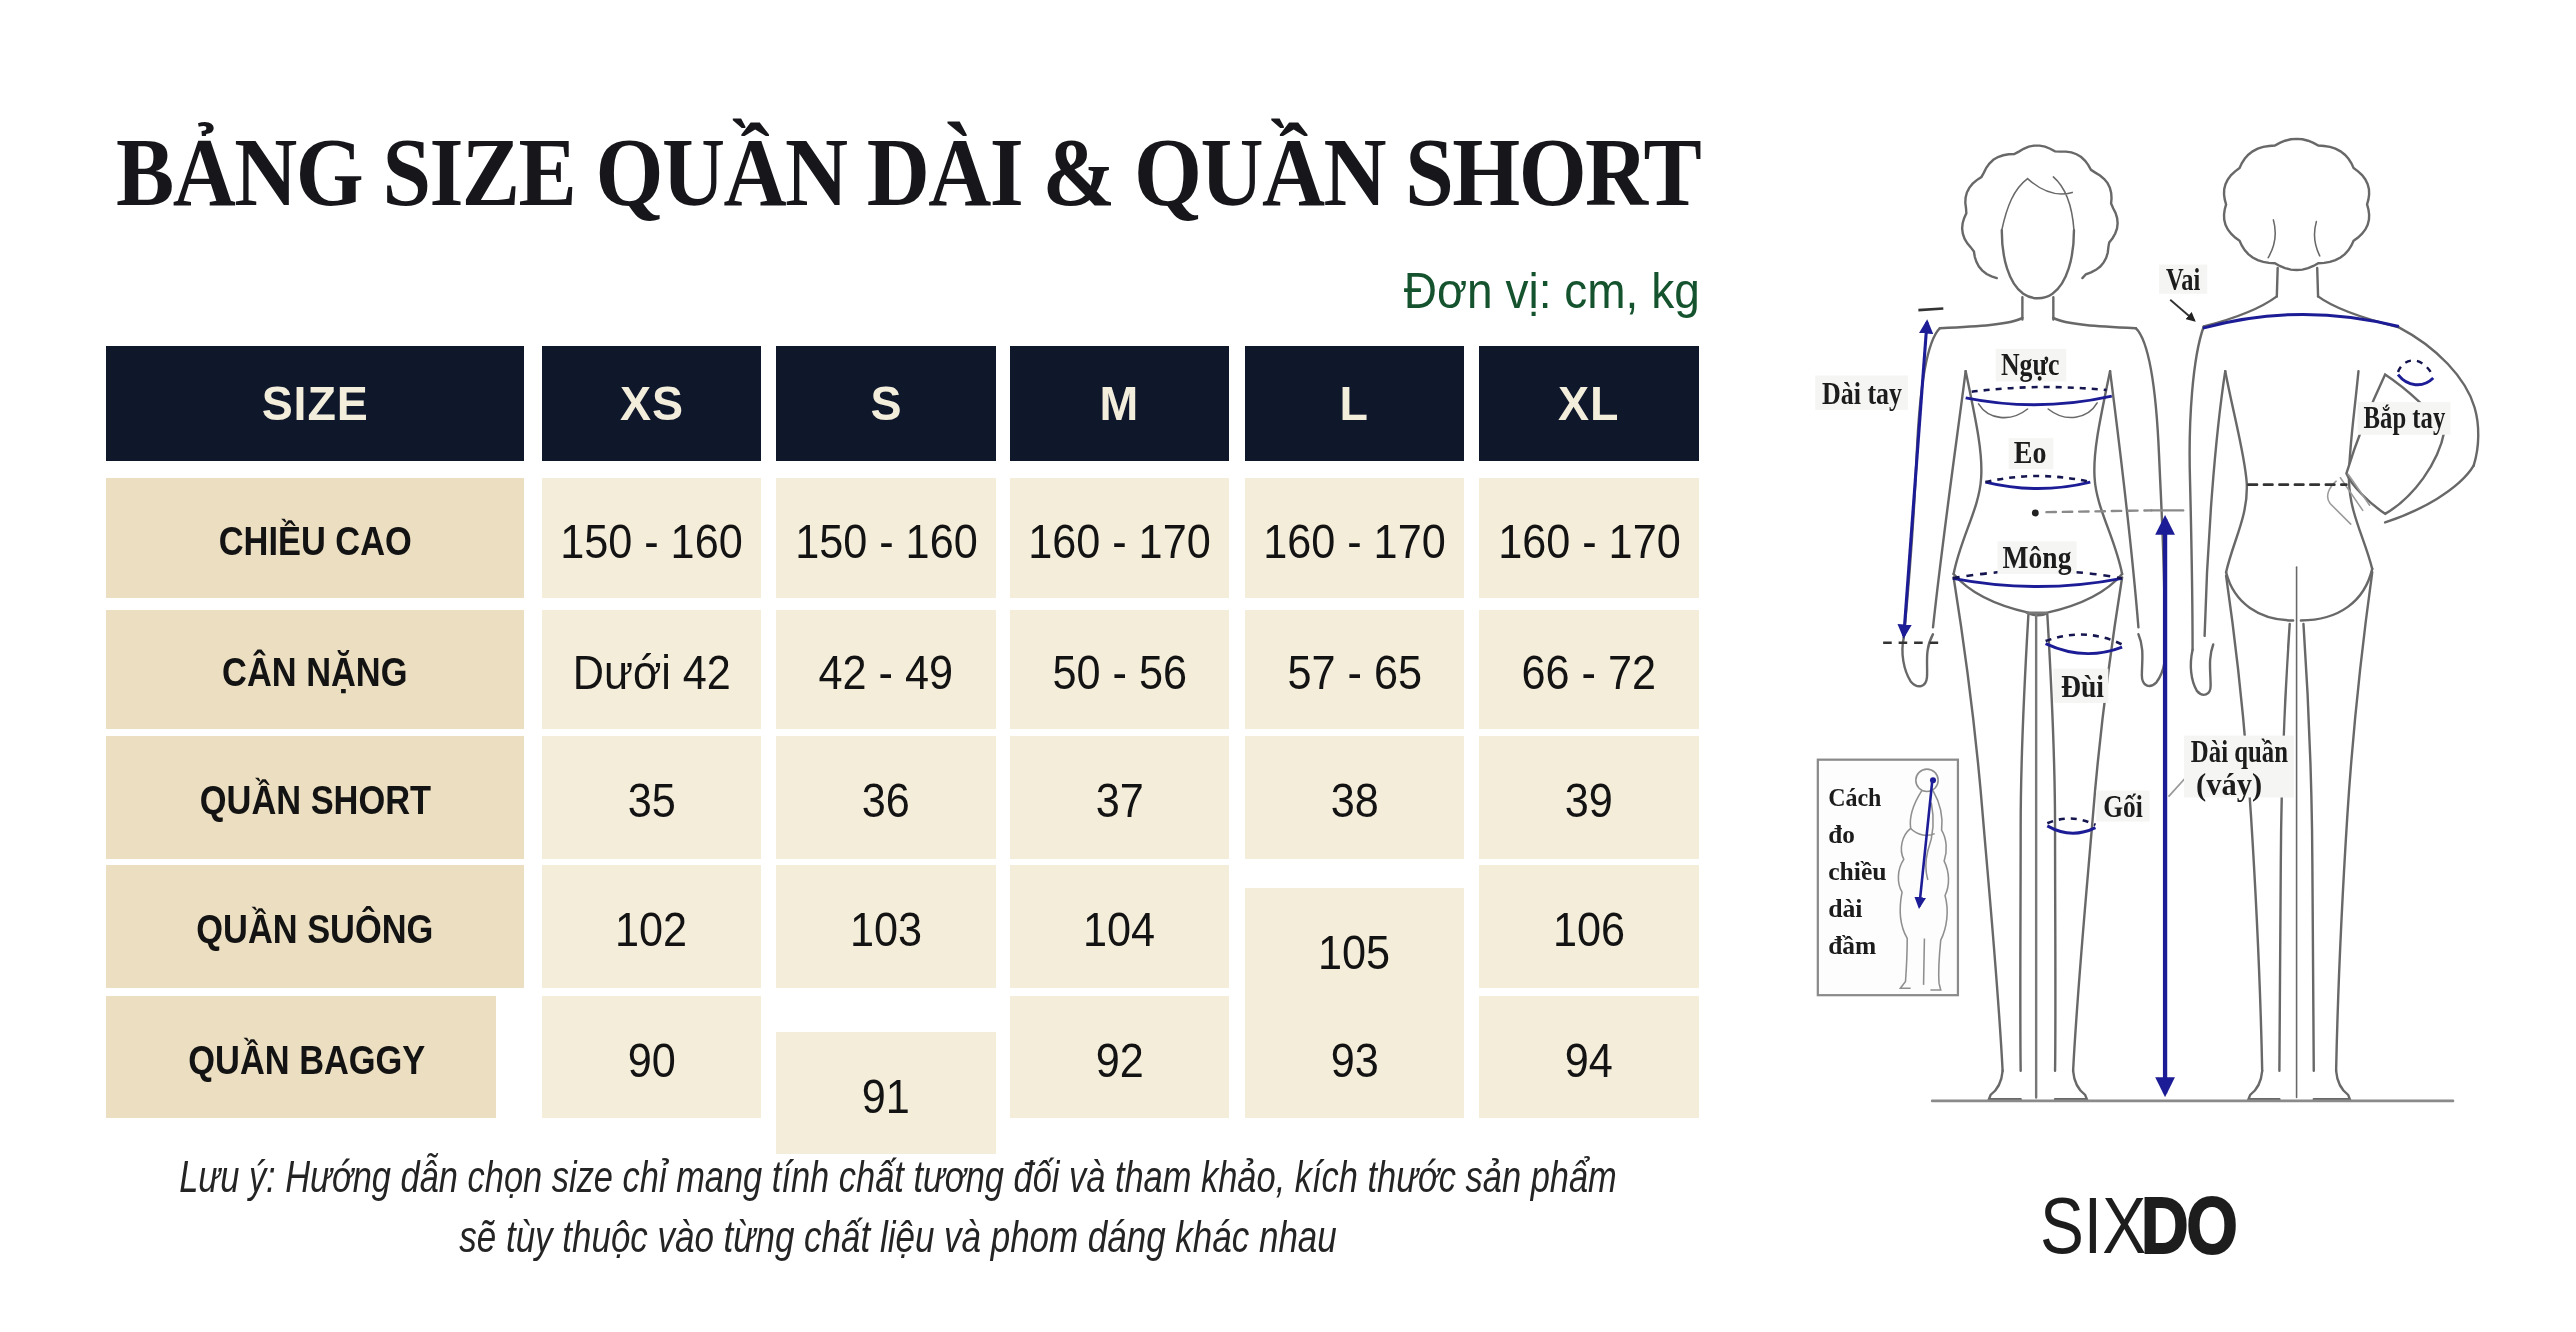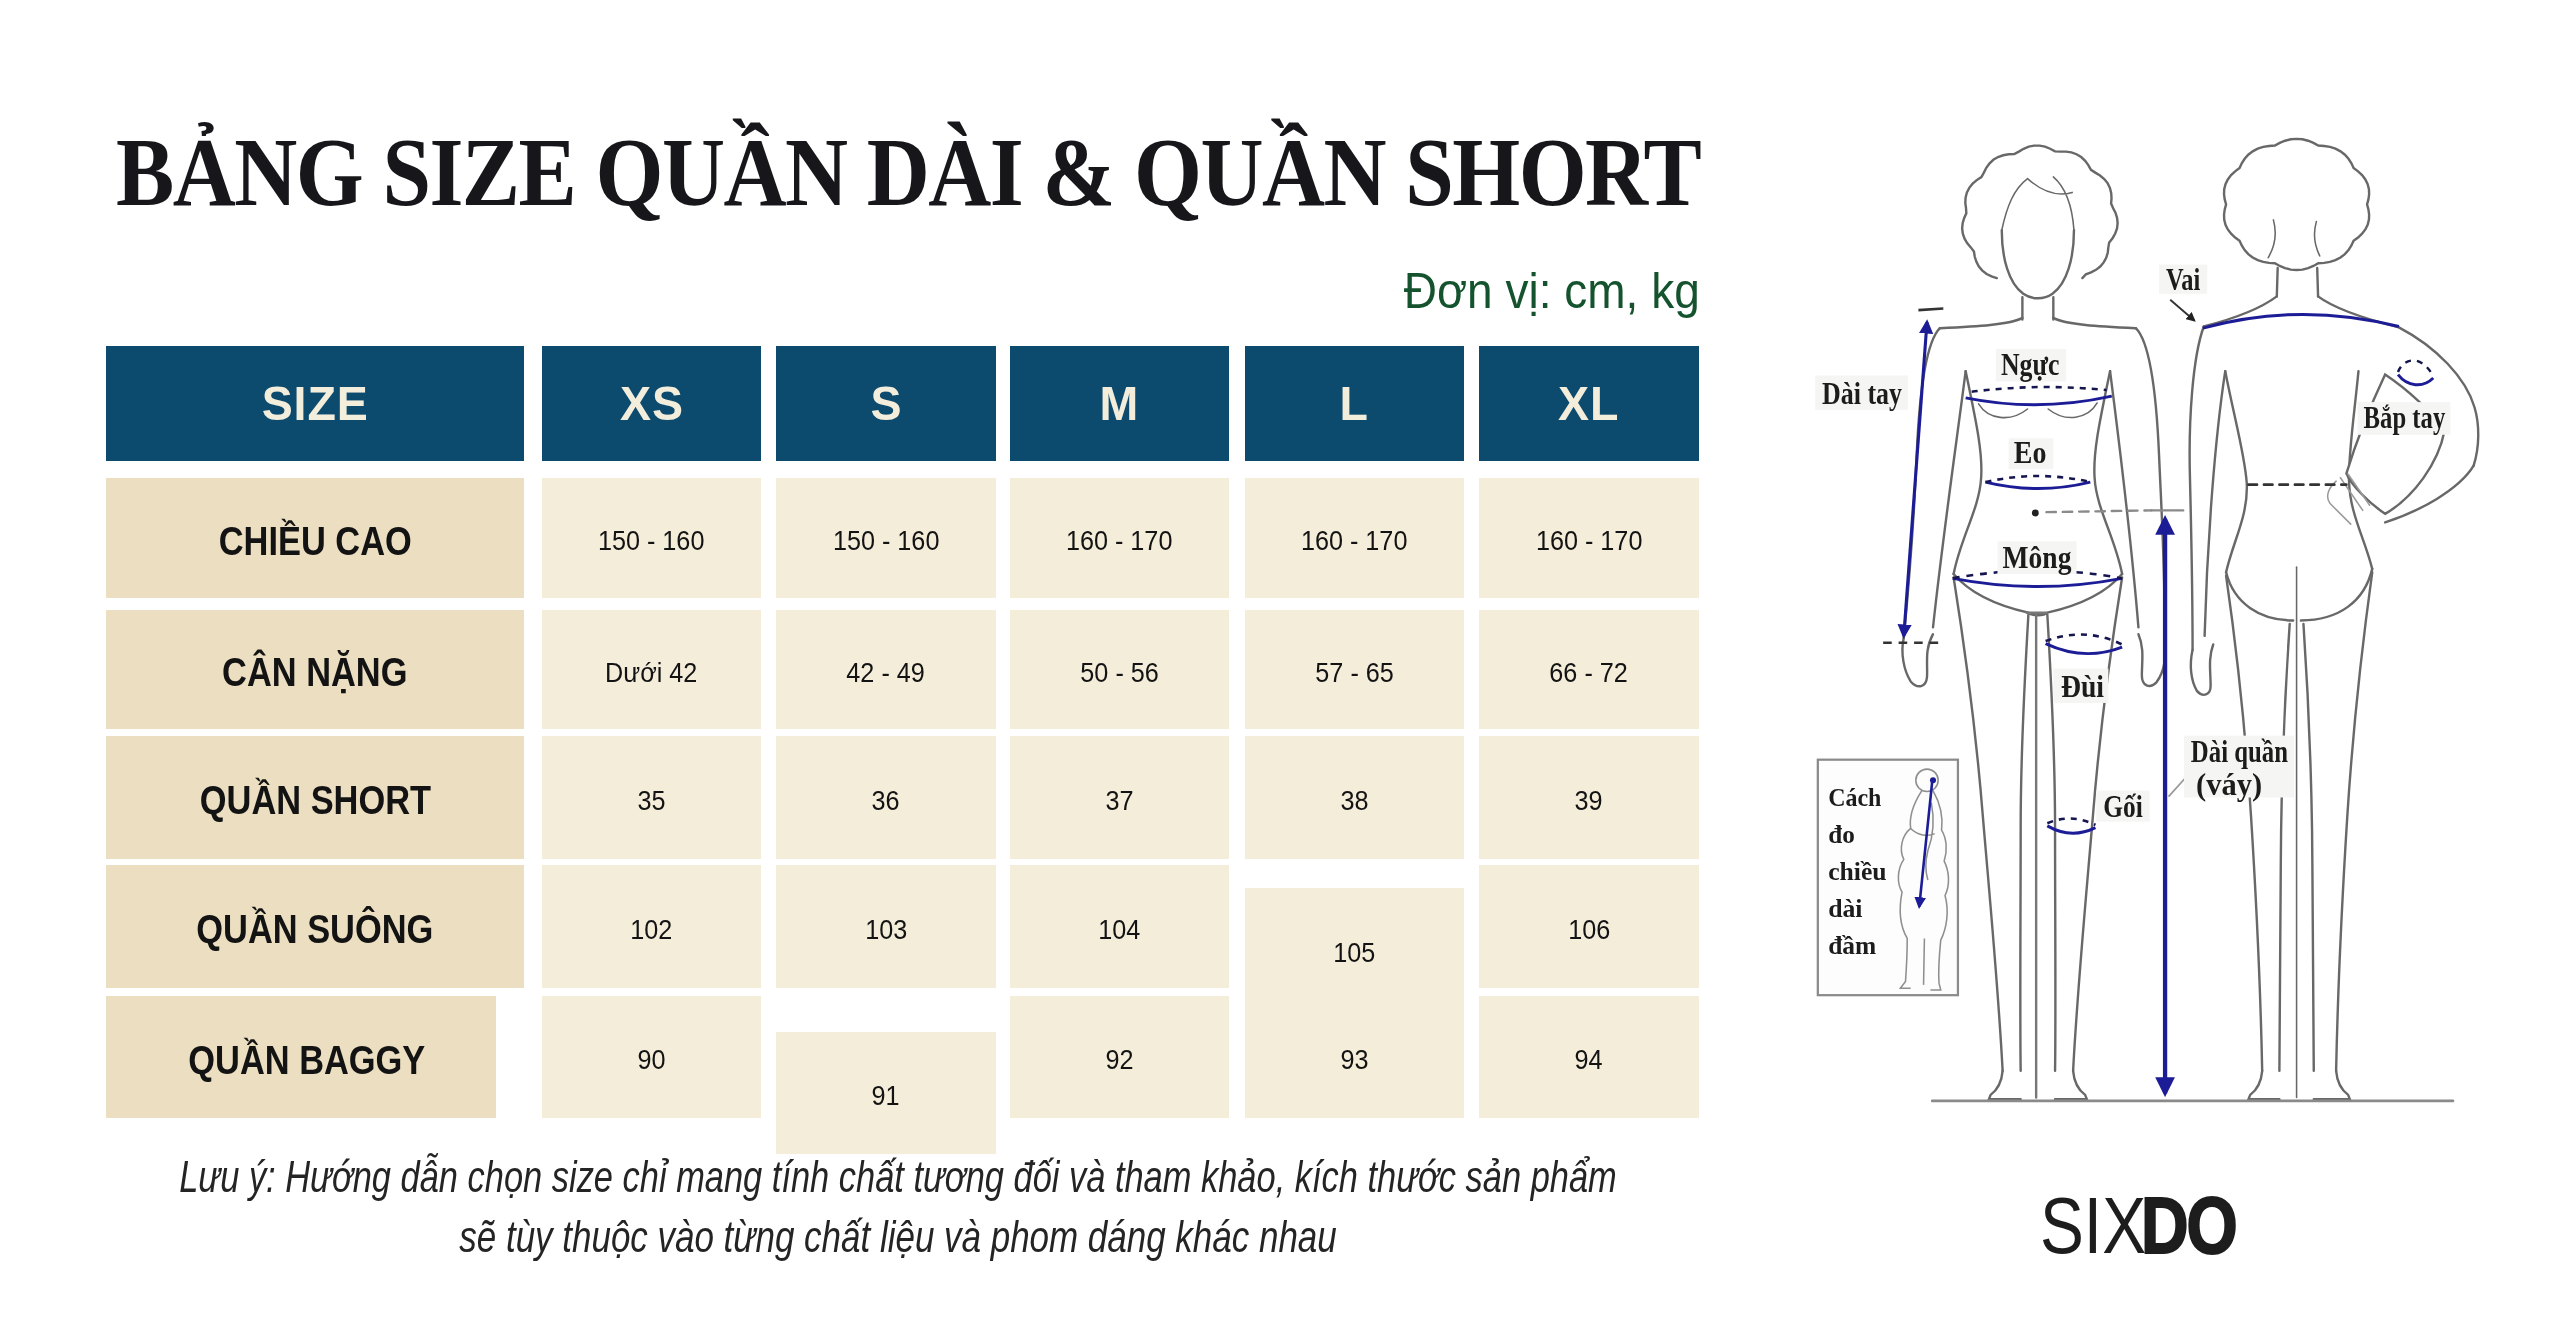--- a/index.html
+++ b/index.html
@@ -7,24 +7,24 @@
        font-family:"Liberation Sans", sans-serif;}
   .abs{position:absolute;}
   #title{left:116px;top:124px;
     font-family:"Liberation Serif", serif;font-weight:700;color:#17171b;
     font-size:97px;line-height:97px;letter-spacing:-1.7px;white-space:nowrap;
     transform-origin:left top;transform:scaleX(0.9);}
   #unit{left:839px;top:266px;width:861px;text-align:right;font-size:50px;line-height:50px;color:#14532d;}
   #unit span{display:inline-block;transform:scaleX(0.92);transform-origin:right top;}
   .cell{position:absolute;display:flex;align-items:center;justify-content:center;overflow:hidden;}
   .cell span{display:inline-block;transform:scaleX(0.86);white-space:nowrap;}
-  .hd{background:#0c4a6e;color:#F3EDDC;font-size:48px;font-weight:700;letter-spacing:0.9px;}
+  .hd{background:#0f172a;color:#F3EDDC;font-size:48px;font-weight:700;letter-spacing:0.9px;}
   .hd span{transform:scaleX(0.97);}
   .lab{background:#EBDEC1;color:#131313;font-size:40px;font-weight:700;padding-top:6.9px;}
-  .dat{background:#F4EDDA;color:#131313;font-size:28px;padding-top:6.9px;}
+  .dat{background:#F4EDDA;color:#131313;font-size:48px;padding-top:6.9px;}
   .dat span{transform:scaleX(0.90);}
   .nline{position:absolute;left:898px;white-space:nowrap;font-style:italic;
         font-size:45px;line-height:60px;color:#242424;}
   #n1{top:1147px;transform:translateX(-50%) scaleX(0.765);}
   #n2{top:1207px;transform:translateX(-50%) scaleX(0.777);}
   #logo{left:2040px;top:1186px;font-size:80px;line-height:80px;color:#1d1d1d;letter-spacing:-2.6px;
         transform-origin:left top;transform:scaleX(0.822);white-space:nowrap;}
   #logo b{-webkit-text-stroke:2.1px #1d1d1d;}
 </style>
 </head>

